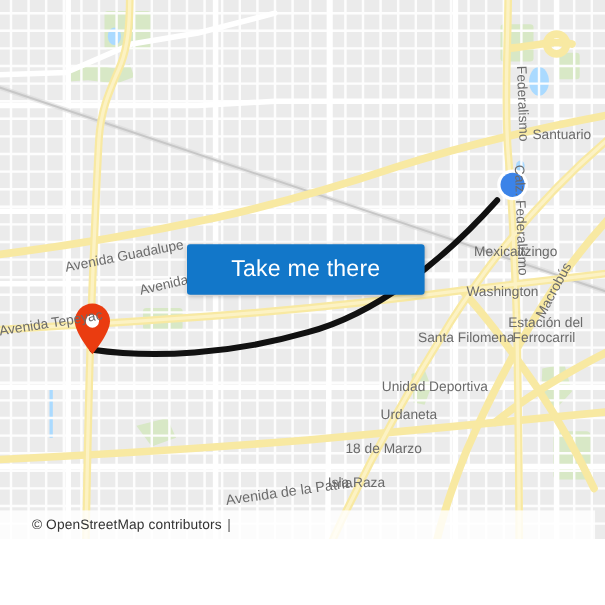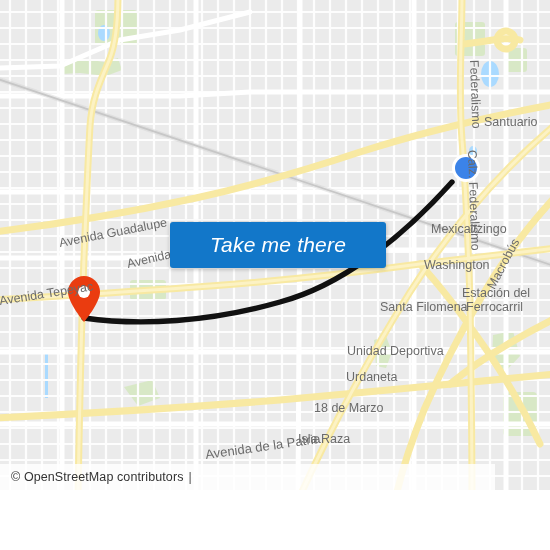--- a/index.html
+++ b/index.html
@@ -12,36 +12,36 @@
 
   
   .map{
     position:absolute;left:0;top:0;width:550px;height:490px;
     background:#ebebeb;overflow:hidden;
   }
   .map svg{position:absolute;left:0;top:0;}
 
   
   .attrib{
-    position:absolute;left:0;bottom:0;width:495px;height:26px;
+    position:absolute;left:0;bottom:0;width:541px;height:26px;
     display:flex;align-items:center;
     background:rgba(255,255,255,0.82);
     font-size:12.5px;color:#333;letter-spacing:0.1px;
-    padding-left:11px;box-sizing:border-box;
+    padding-left:29px;box-sizing:border-box;
   }
   .attrib .sep{padding:0 5px;color:#555;}
 
   
   .cta{
     position:absolute;left:170px;top:222px;width:216px;height:46px;
     background:#1277c9;border-radius:3px;
     display:flex;align-items:center;justify-content:center;
     color:#ffffff;font-size:21px;letter-spacing:0.2px;
     box-shadow:0 1px 4px rgba(0,0,0,0.28);
-    cursor:pointer;user-select:none;font-style:italic;
+    cursor:pointer;user-select:none;
   }
 
   
   .footer{
     position:absolute;left:0;top:490px;width:550px;height:60px;
     background:#ffffff;
   }
 
   
   .lbl{fill:#6b6b6b;font-family:"Liberation Sans",sans-serif;}

